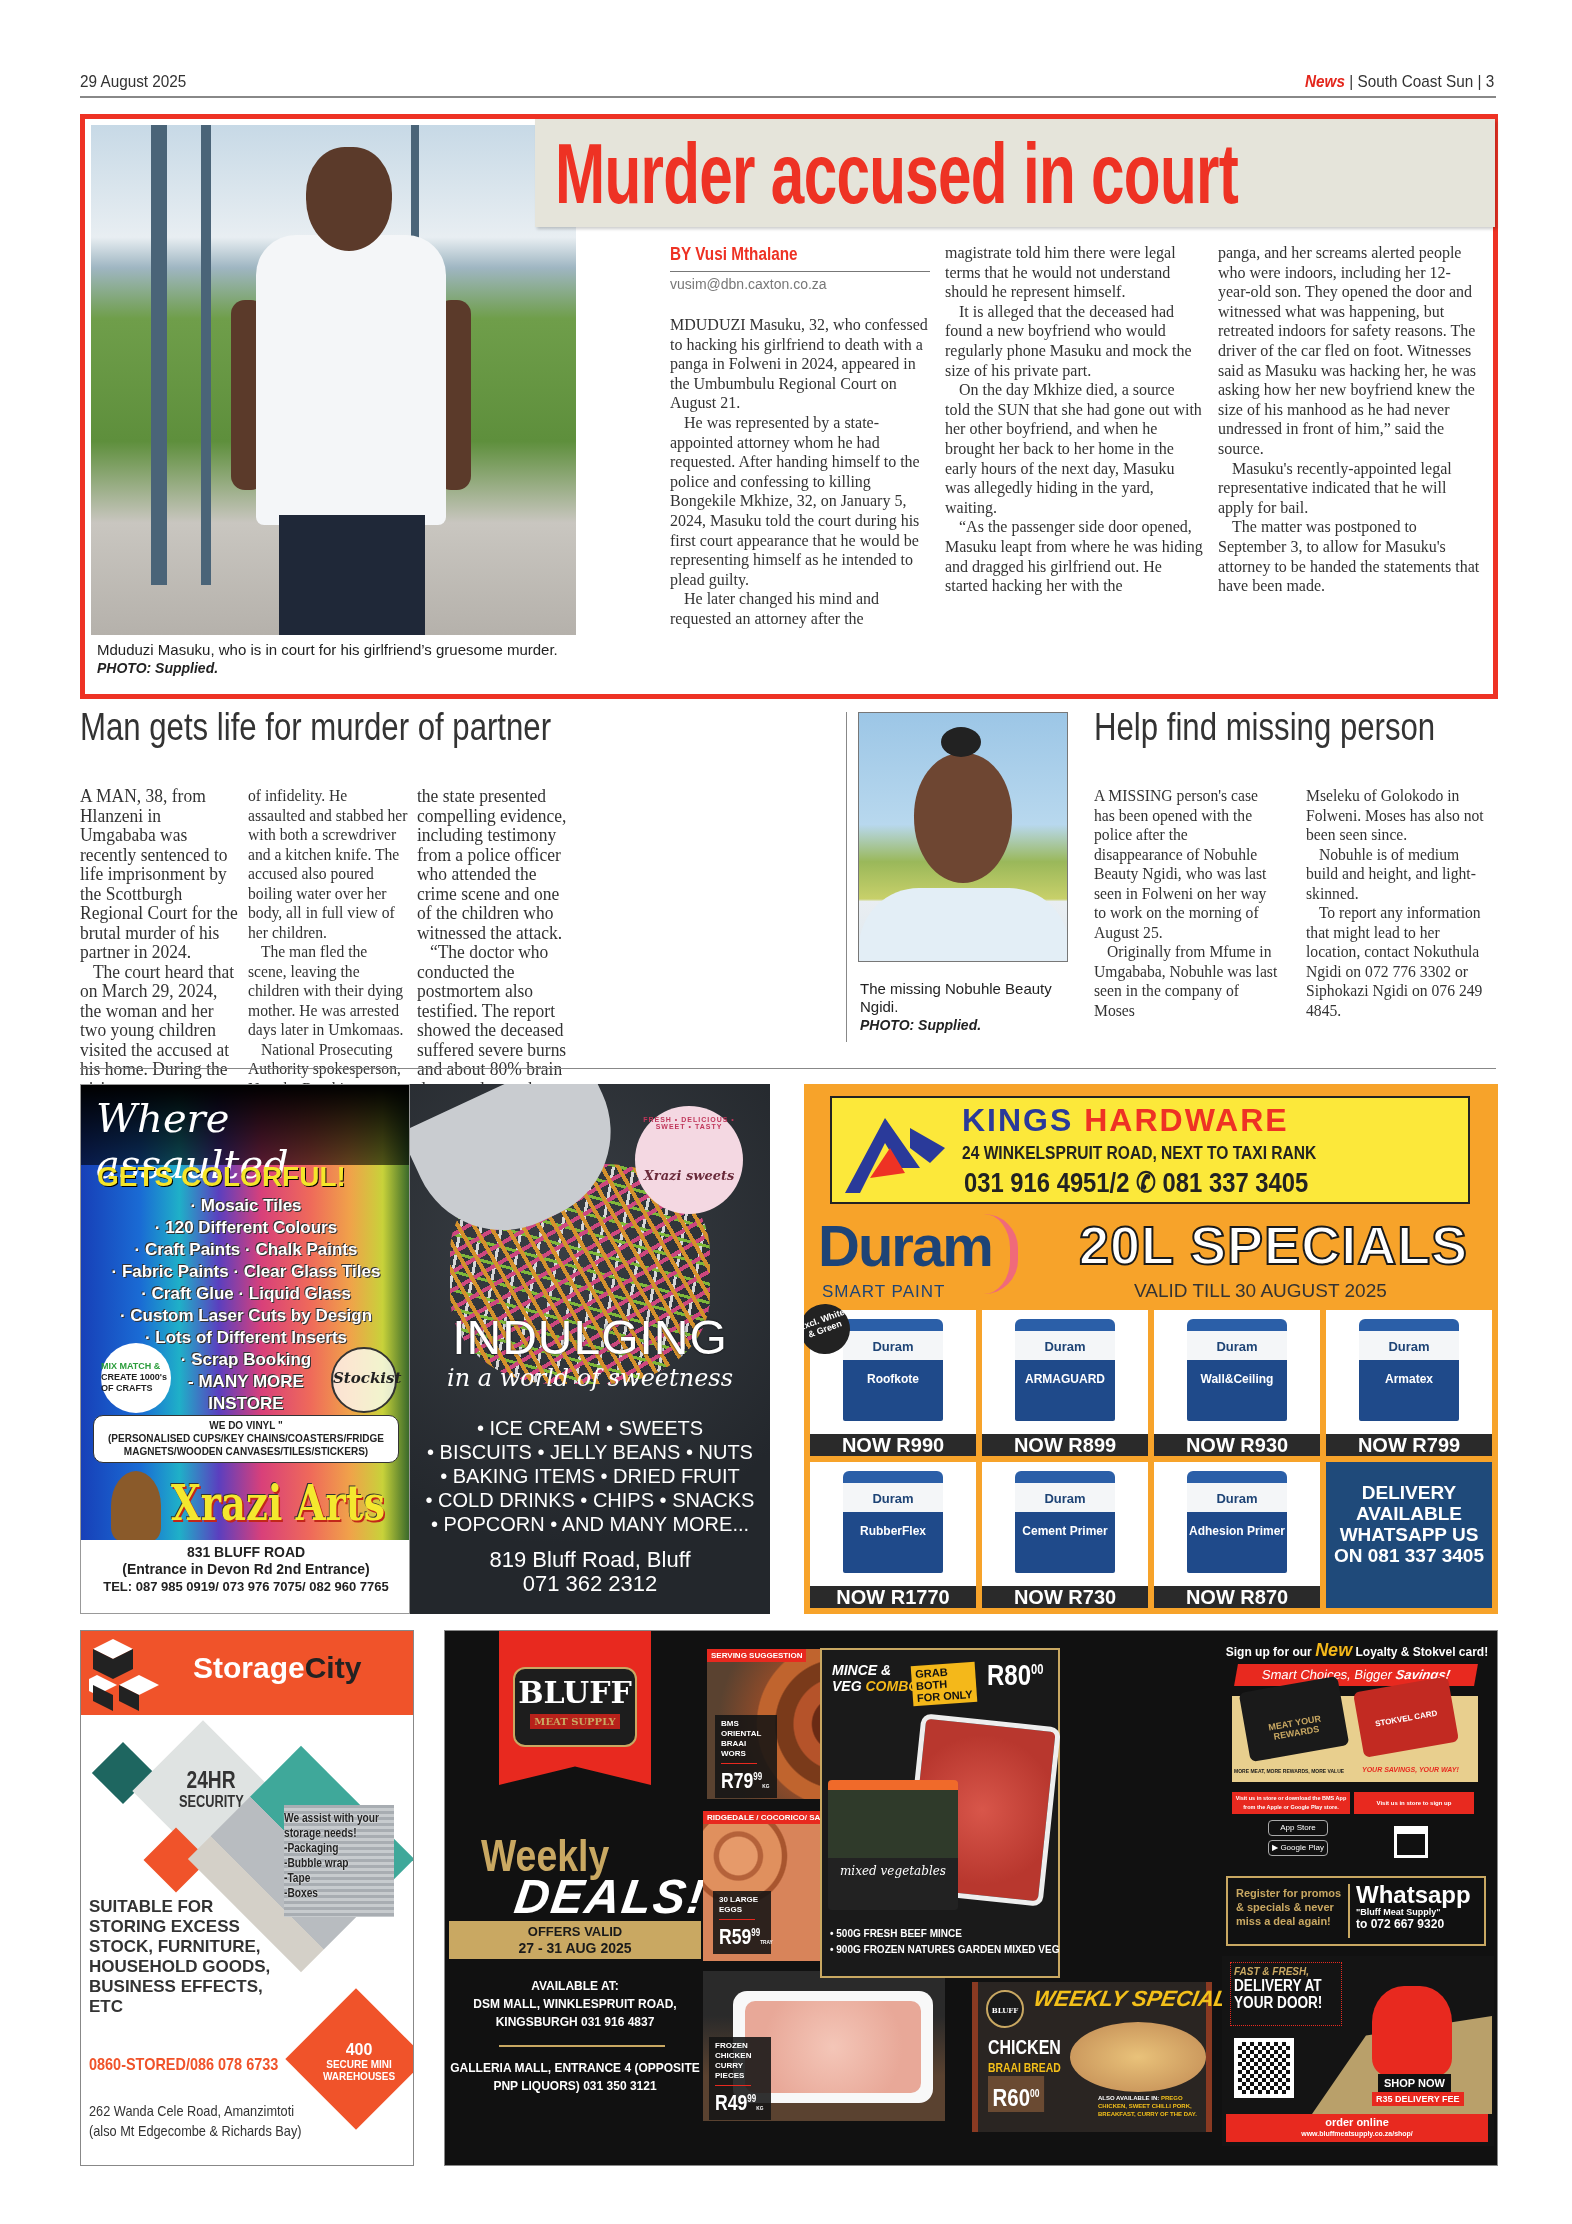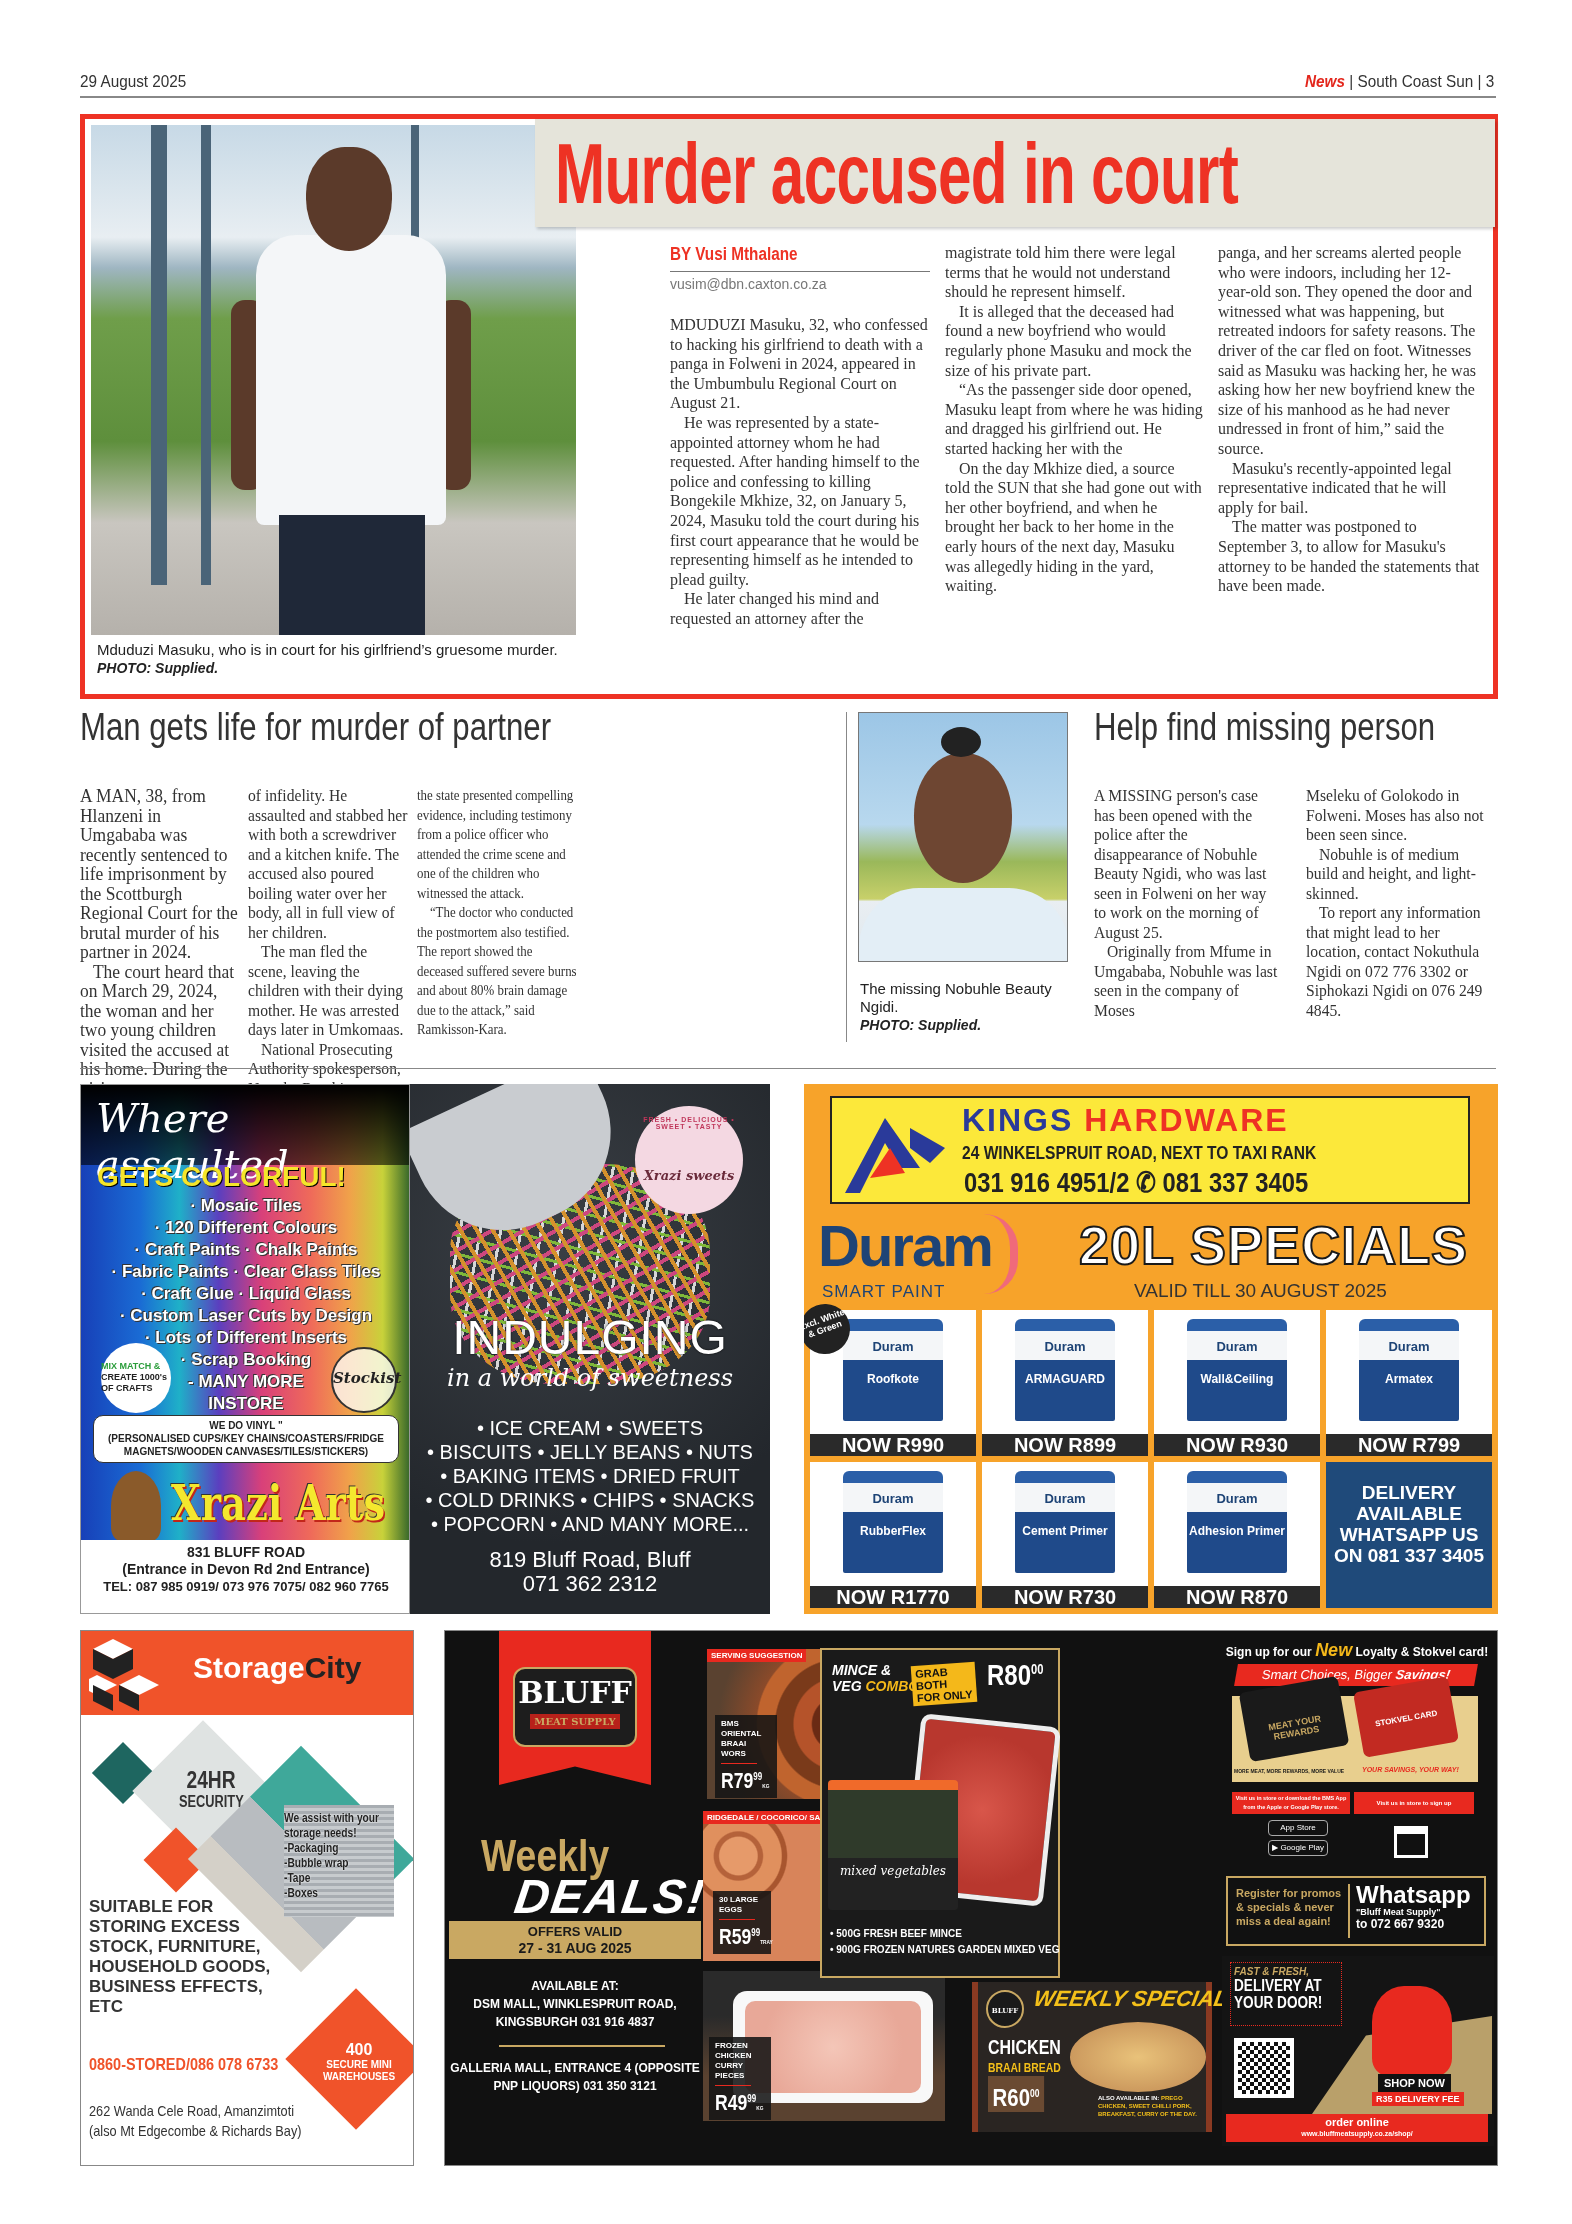--- a/index.html
+++ b/index.html
@@ -202,41 +202,41 @@
   <div class="abs byline-rule"></div>
   <div class="abs email">vusim@dbn.caxton.co.za</div>
   <div class="abs col" style="left:585px;top:196px;width:258px">
     <p>MDUDUZI Masuku, 32, who confessed to hacking his girlfriend to death with a panga in Folweni in 2024, appeared in the Umbumbulu Regional Court on August 21.</p>
     <p>He was represented by a state-appointed attorney whom he had requested. After handing himself to the police and confessing to killing Bongekile Mkhize, 32, on January 5, 2024, Masuku told the court during his first court appearance that he would be representing himself as he intended to plead guilty.</p>
     <p>He later changed his mind and requested an attorney after the</p>
   </div>
   <div class="abs col" style="left:860px;top:124px;width:258px">
     <p>magistrate told him there were legal terms that he would not understand should he represent himself.</p>
     <p>It is alleged that the deceased had found a new boyfriend who would regularly phone Masuku and mock the size of his private part.</p>
+    <p>On the day Mkhize died, a source told the SUN that she had gone out with her other boyfriend, and when he brought her back to her home in the early hours of the next day, Masuku was allegedly hiding in the yard, waiting.</p>
     <p>“As the passenger side door opened, Masuku leapt from where he was hiding and dragged his girlfriend out. He started hacking her with the</p>
-    <p>On the day Mkhize died, a source told the SUN that she had gone out with her other boyfriend, and when he brought her back to her home in the early hours of the next day, Masuku was allegedly hiding in the yard, waiting.</p>
   </div>
   <div class="abs col" style="left:1133px;top:124px;width:262px">
     <p>panga, and her screams alerted people who were indoors, including her 12-year-old son. They opened the door and witnessed what was happening, but retreated indoors for safety reasons. The driver of the car fled on foot. Witnesses said as Masuku was hacking her, he was asking how her new boyfriend knew the size of his manhood as he had never undressed in front of him,” said the source.</p>
     <p>Masuku's recently-appointed legal representative indicated that he will apply for bail.</p>
     <p>The matter was postponed to September 3, to allow for Masuku's attorney to be handed the statements that have been made.</p>
   </div>
 </div>
 
 <div class="abs h2" style="left:80px;top:706px">Man gets life for murder of partner</div>
 <div class="abs col" style="left:80px;top:786px;width:160px;font-size:19px;line-height:19.5px">
   <p style="transform:scaleX(.92);transform-origin:left;width:174px">A MAN, 38, from Hlanzeni in Umgababa was recently sentenced to life imprisonment by the Scottburgh Regional Court for the brutal murder of his partner in 2024.</p>
   <p style="transform:scaleX(.92);transform-origin:left;width:174px">The court heard that on March 29, 2024, the woman and her two young children visited the accused at his home. During the visit, an argument broke out after the accused confronted her on suspicion</p>
 </div>
 <div class="abs col" style="left:248px;top:786px;width:160px;font-size:17px;line-height:19.5px">
   <p style="transform:scaleX(.92);transform-origin:left;width:174px">of infidelity. He assaulted and stabbed her with both a screwdriver and a kitchen knife. The accused also poured boiling water over her body, all in full view of her children.</p>
   <p style="transform:scaleX(.92);transform-origin:left;width:174px">The man fled the scene, leaving the children with their dying mother. He was arrested days later in Umkomaas.</p>
   <p style="transform:scaleX(.92);transform-origin:left;width:174px">National Prosecuting Authority spokesperson, Natasha Ramkisson-Kara, said</p>
 </div>
-<div class="abs col" style="left:417px;top:786px;width:160px;font-size:14px;line-height:19.5px">
+<div class="abs col" style="left:417px;top:786px;width:160px;font-size:19px;line-height:19.5px">
   <p style="transform:scaleX(.92);transform-origin:left;width:174px">the state presented compelling evidence, including testimony from a police officer who attended the crime scene and one of the children who witnessed the attack.</p>
   <p style="transform:scaleX(.92);transform-origin:left;width:174px">“The doctor who conducted the postmortem also testified. The report showed the deceased suffered severe burns and about 80% brain damage due to the attack,” said Ramkisson-Kara.</p>
 </div>
 <div class="abs vrule" style="left:846px;top:712px;height:330px"></div>
 
 <div class="abs miss-photo">
   <div class="shirt"></div>
   <div class="face"></div>
   <div class="bun"></div>
 </div>

